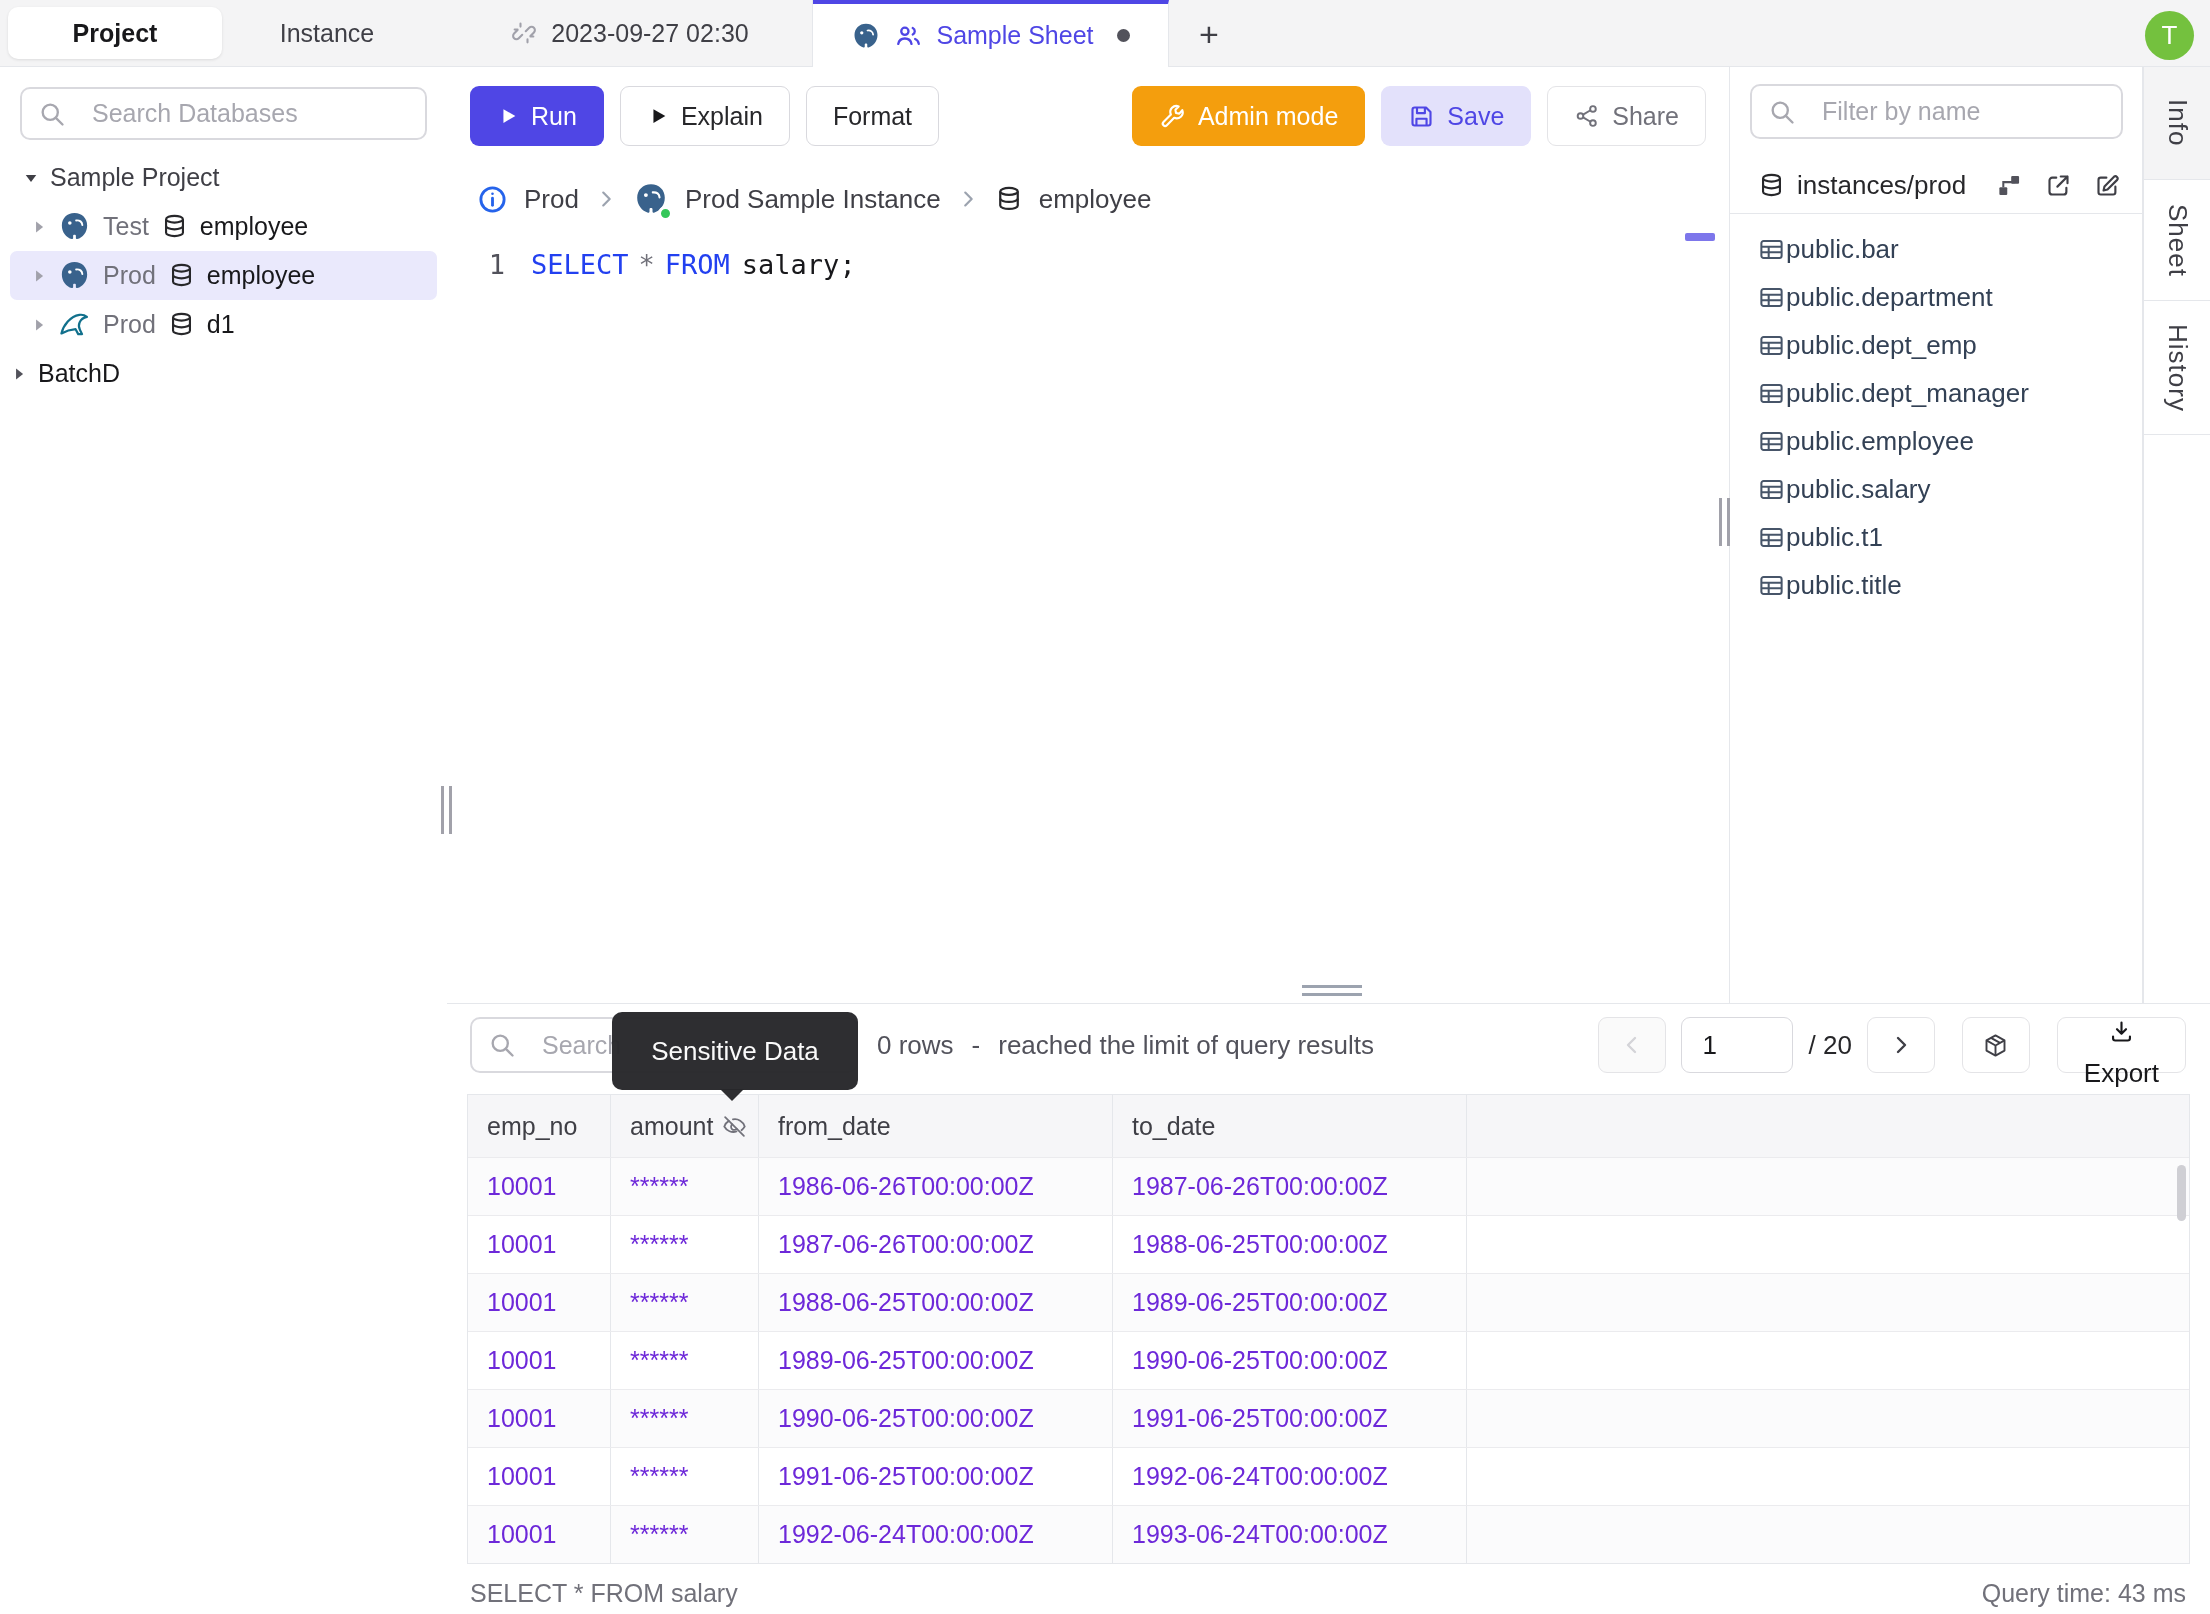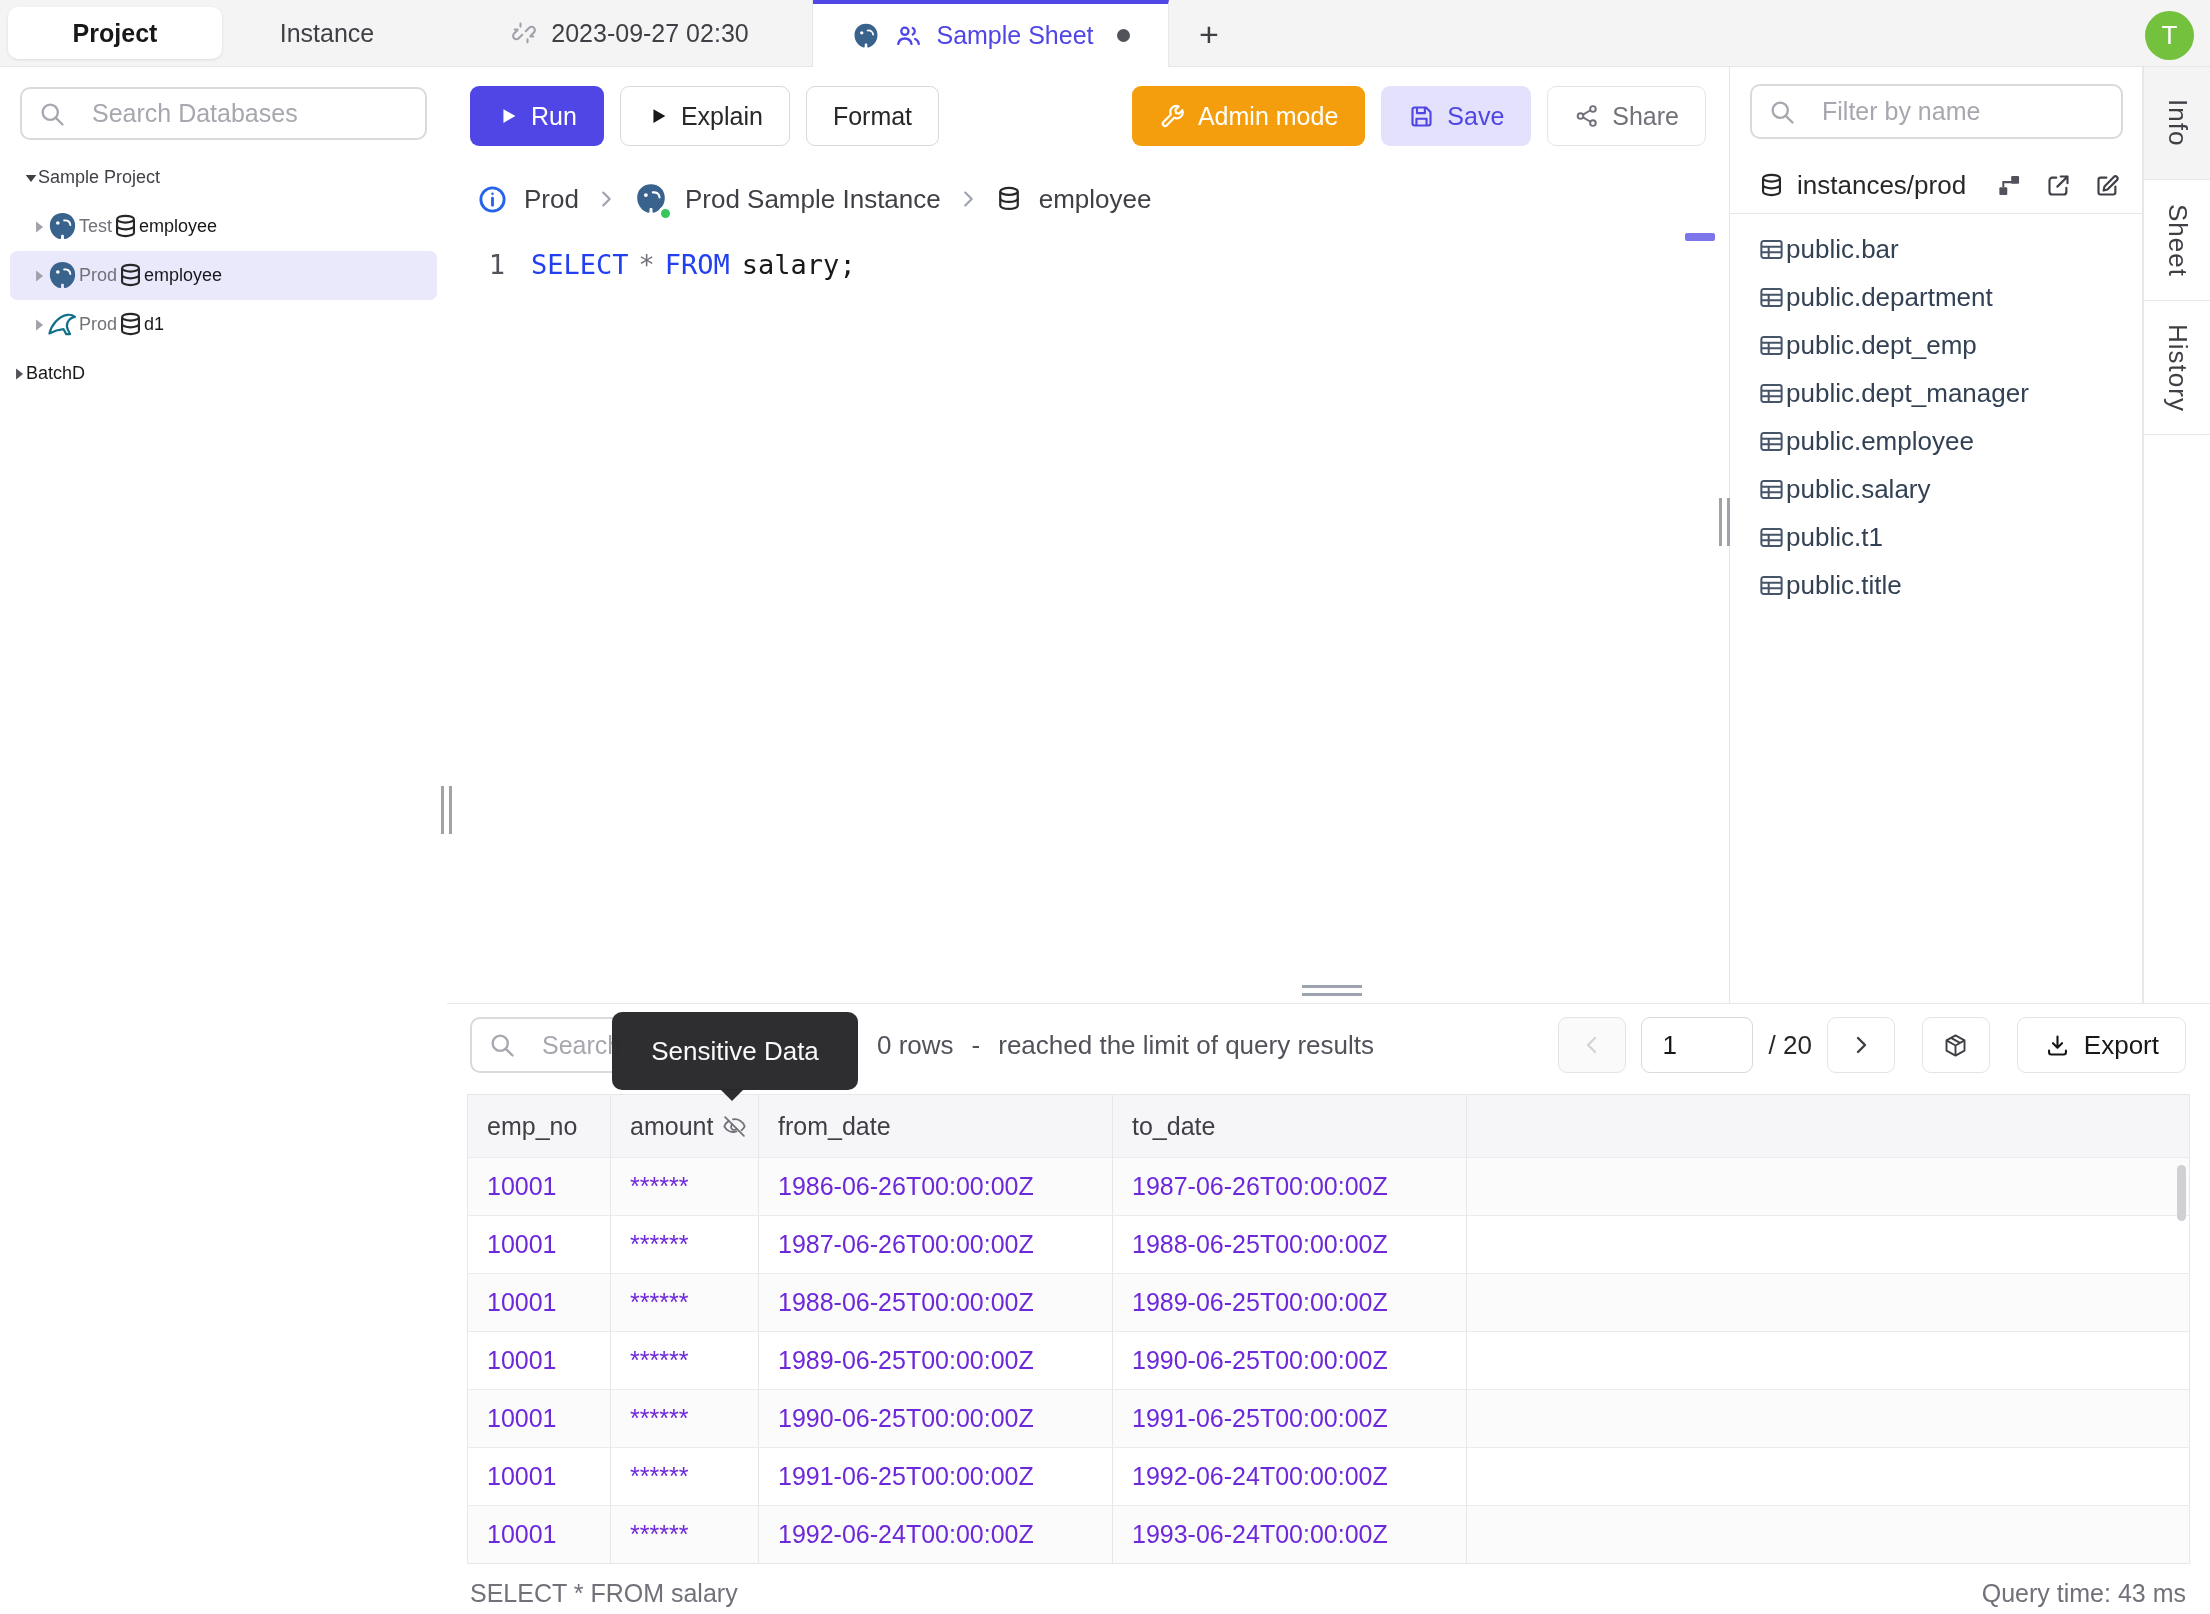--- a/index.html
+++ b/index.html
@@ -22,21 +22,21 @@
   .avatar { position:absolute; left:2145px; top:11px; width:49px; height:49px; border-radius:50%; background:#74c13e; color:#fff; font-size:26px;
     display:flex; align-items:center; justify-content:center; }
 
   
   .sidebar { position:absolute; left:0; top:67px; width:447px; height:1547px; background:#fff; }
   .search-box { display:flex; align-items:center; gap:26px; border:2px solid #d9d9de; border-radius:10px; background:#fff; padding:0 16px; }
   .search-box input { border:none; outline:none; font-size:25px; color:#3f3f46; width:100%; font-family:"Liberation Sans",sans-serif; background:transparent; }
   .search-box input::placeholder { color:#a7a7af; }
   .sb-search { position:absolute; left:20px; top:20px; width:407px; height:53px; }
   .tree { position:absolute; left:0; top:86px; width:447px; }
-  .tree-row { display:flex; align-items:center; height:49px; font-size:18px; cursor:pointer; }
+  .tree-row { display:flex; align-items:center; height:49px; font-size:25px; gap:12px; cursor:pointer; }
   .tree-root { padding-left:24px; color:#3f3f46; }
   .tree-item { margin:0 10px; padding-left:22px; border-radius:7px; }
   .tree-item.selected { background:#eae9fc; }
   .tree-leaf { padding-left:12px; color:#18181b; }
   .env-label { color:#71717a; }
   .db-label { color:#18181b; }
   .caret { color:#3f3f46; width:14px; height:14px; }
   .caret.gray { color:#a1a1aa; }
 
   
@@ -82,21 +82,21 @@
   .results { position:absolute; left:447px; top:1003px; width:1763px; height:611px; background:#fff; border-top:1px solid #e5e7eb; }
   .res-search { position:absolute; left:23px; top:13px; width:388px; height:56px; }
   .rows-info { position:absolute; left:430px; top:13px; height:56px; display:flex; align-items:center; gap:18px; font-size:26px; color:#52525b; }
   .res-controls { position:absolute; right:24px; top:13px; height:56px; display:flex; align-items:center; gap:15px; }
   .pg-btn { width:68px; height:56px; border:1px solid #e4e4e7; border-radius:9px; background:#fff; display:flex; align-items:center; justify-content:center; cursor:pointer; color:#3f3f46; }
   .pg-btn.disabled { background:#fafafa; color:#d4d4d8; cursor:default; }
   .pg-btn .icon { width:24px; height:24px; }
   .page-input { width:112px; height:56px; border:1px solid #d9d9de; border-radius:9px; font-size:26px; color:#18181b; padding-left:20px; outline:none; font-family:"Liberation Sans",sans-serif; }
   .page-total { font-size:26px; color:#27272a; }
   .btn-export { height:56px; border:1px solid #e4e4e7; border-radius:9px; background:#fff; display:flex; align-items:center; gap:13px;
-    font-size:26px; color:#18181b; padding:0 26px; cursor:pointer; margin-left:12px; }
+    font-size:26px; color:#18181b; padding:0 26px; cursor:pointer; margin-left:12px;flex-direction:column; }
   .tooltip { position:absolute; left:165px; top:8px; min-width:246px; height:78px; background:rgba(39,39,42,.97); border-radius:10px; z-index:5;
     display:flex; align-items:center; justify-content:center; color:#fafafa; font-size:26px; padding:0 28px; }
   .tooltip::after { content:""; position:absolute; left:108px; bottom:-11px; border-left:12px solid transparent; border-right:12px solid transparent; border-top:12px solid rgba(39,39,42,.97); }
 
   .grid { position:absolute; left:20px; top:90px; width:1723px; border:1px solid #e5e7eb; }
   .grid-row { display:grid; grid-template-columns:143px 148px 354px 354px 1fr; }
   .grid-head { background:#f6f6f8; height:62px; }
   .grid-head .cell { color:#3f3f46; font-size:25px; }
   .cell { display:flex; align-items:center; padding-left:19px; border-right:1px solid #e5e7eb; font-size:25px; color:#6d28d9; overflow:hidden; white-space:nowrap; }
   .cell:last-child { border-right:none; }

